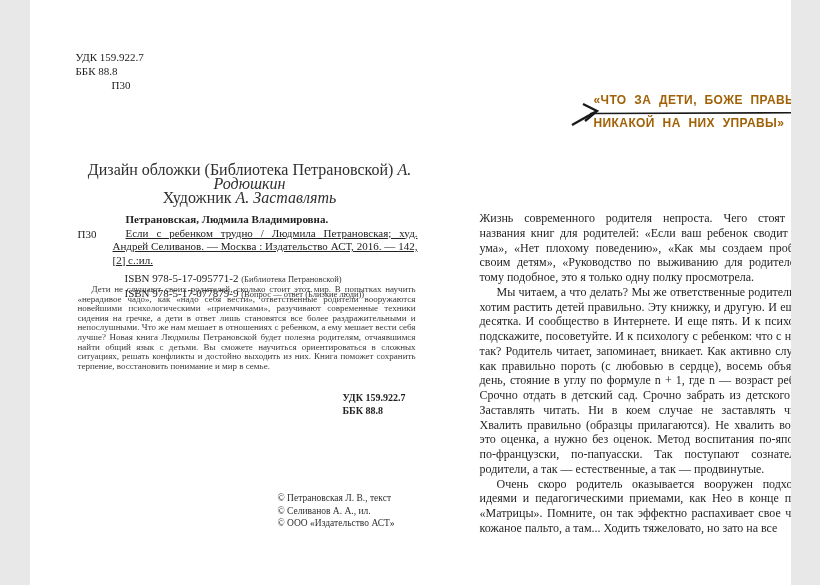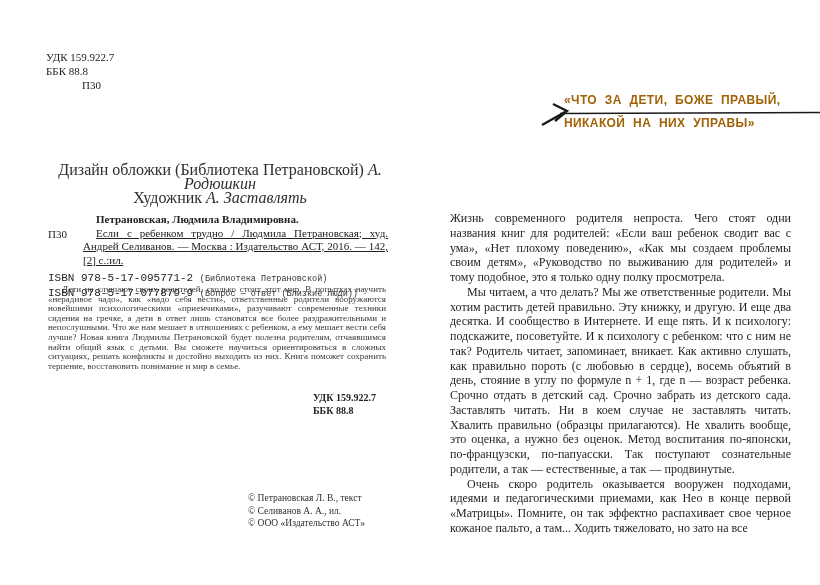--- a/index.html
+++ b/index.html
@@ -1,19 +1,19 @@
 <!DOCTYPE html>
 <html><head>
 <meta charset="utf-8">
 <style>
   * { margin: 0; padding: 0; box-sizing: border-box; }
   html, body { background: #e8e8e8; }
   .canvas {
     position: relative;
-    width: 820px;
+    width: 761px;
     height: 585px;
     background: #ffffff;
     font-family: "Liberation Serif", serif;
     color: #2a2a2a;
     overflow: hidden;
     margin: 0 auto;
   }
 
   
   .class-top {
@@ -28,21 +28,21 @@
   }
   .credits .name { font-style: italic; }
 
   .card {
     position: absolute; left: 48px; top: 213px; width: 340px;
     font-size: 11px; line-height: 13.5px; color: #222;
   }
   .card .author { margin-left: 35px; text-indent: 13px; font-weight: bold; }
   .card .sign { position: absolute; left: 0; top: 15px; }
   .card .descr { margin-left: 35px; text-indent: 13px; text-align: justify; text-decoration: underline; }
-  .card .isbns { margin-top: 5px; font-family: Liberation Mono, monospace; }
+  .card .isbns { margin-left: 47px; margin-top: 5px; }
   .card .isbn-line { white-space: nowrap; }
   .card .isbn-note { font-size: 8.5px; color: #333; }
 
   .annotation {
     position: absolute; left: 48px; top: 285px; width: 338px;
     font-size: 9px; line-height: 9.6px; text-align: justify;
     text-indent: 14px; color: #383838;
   }
 
   .class-bottom {

